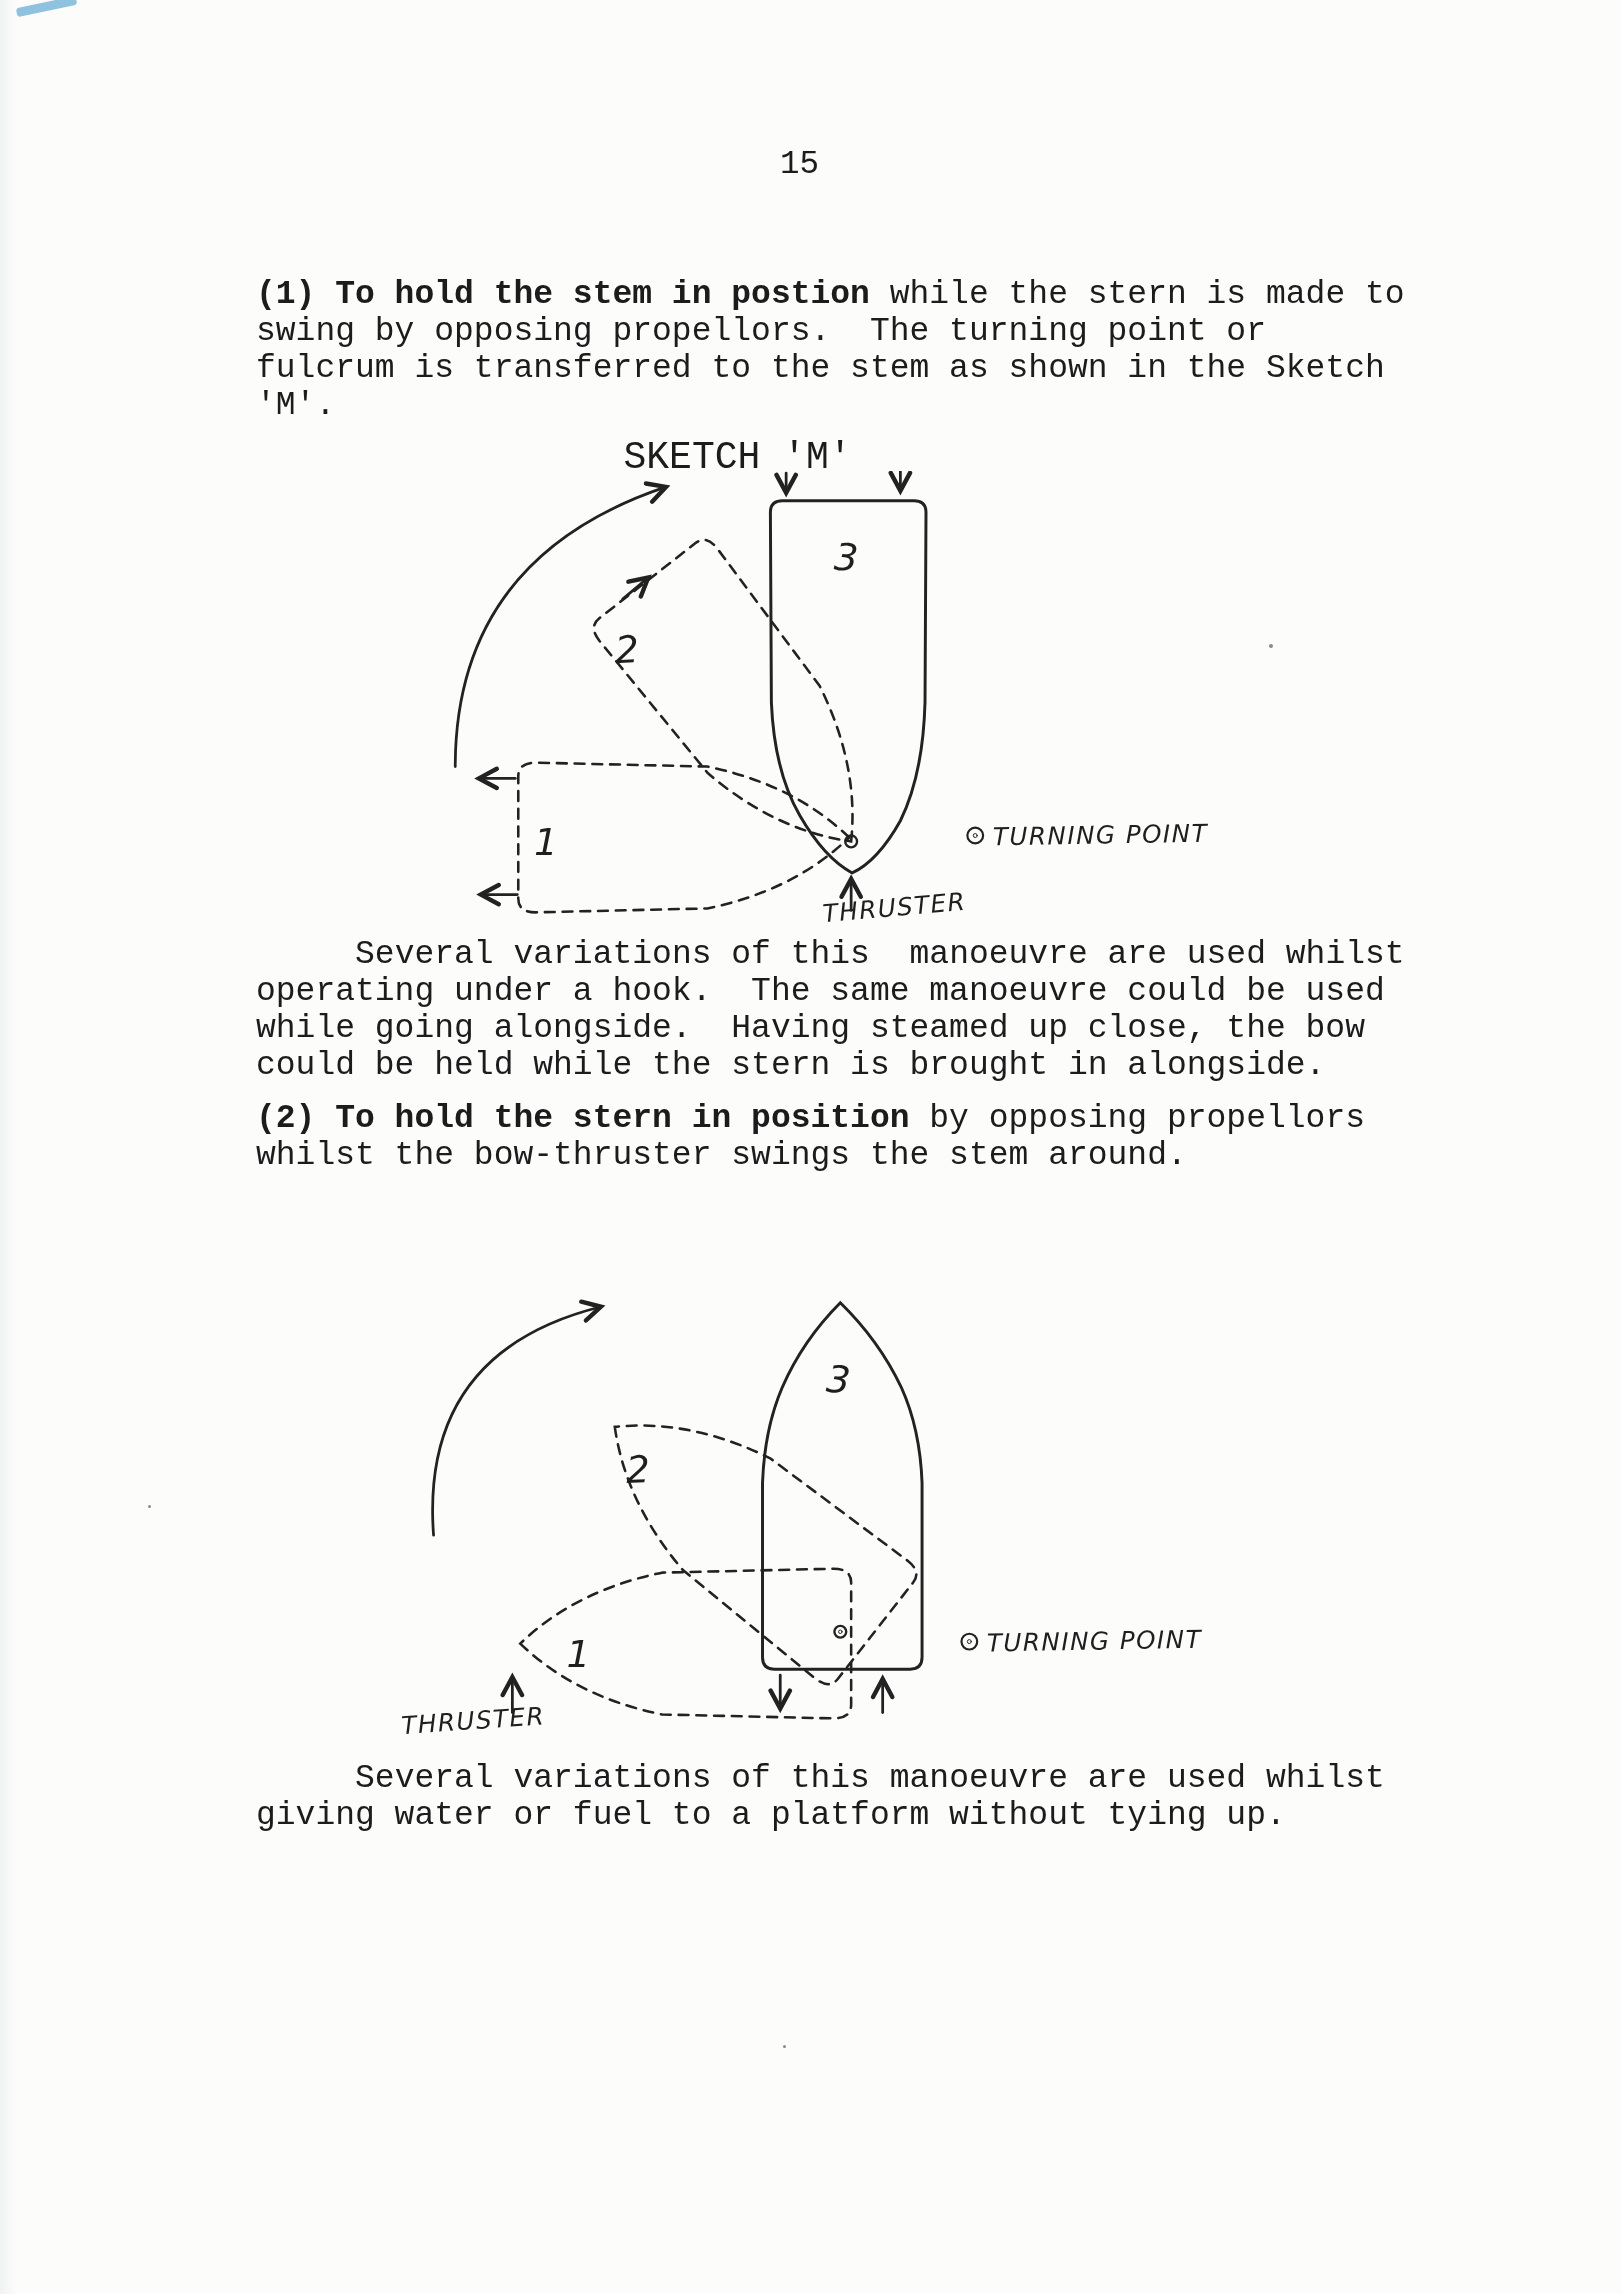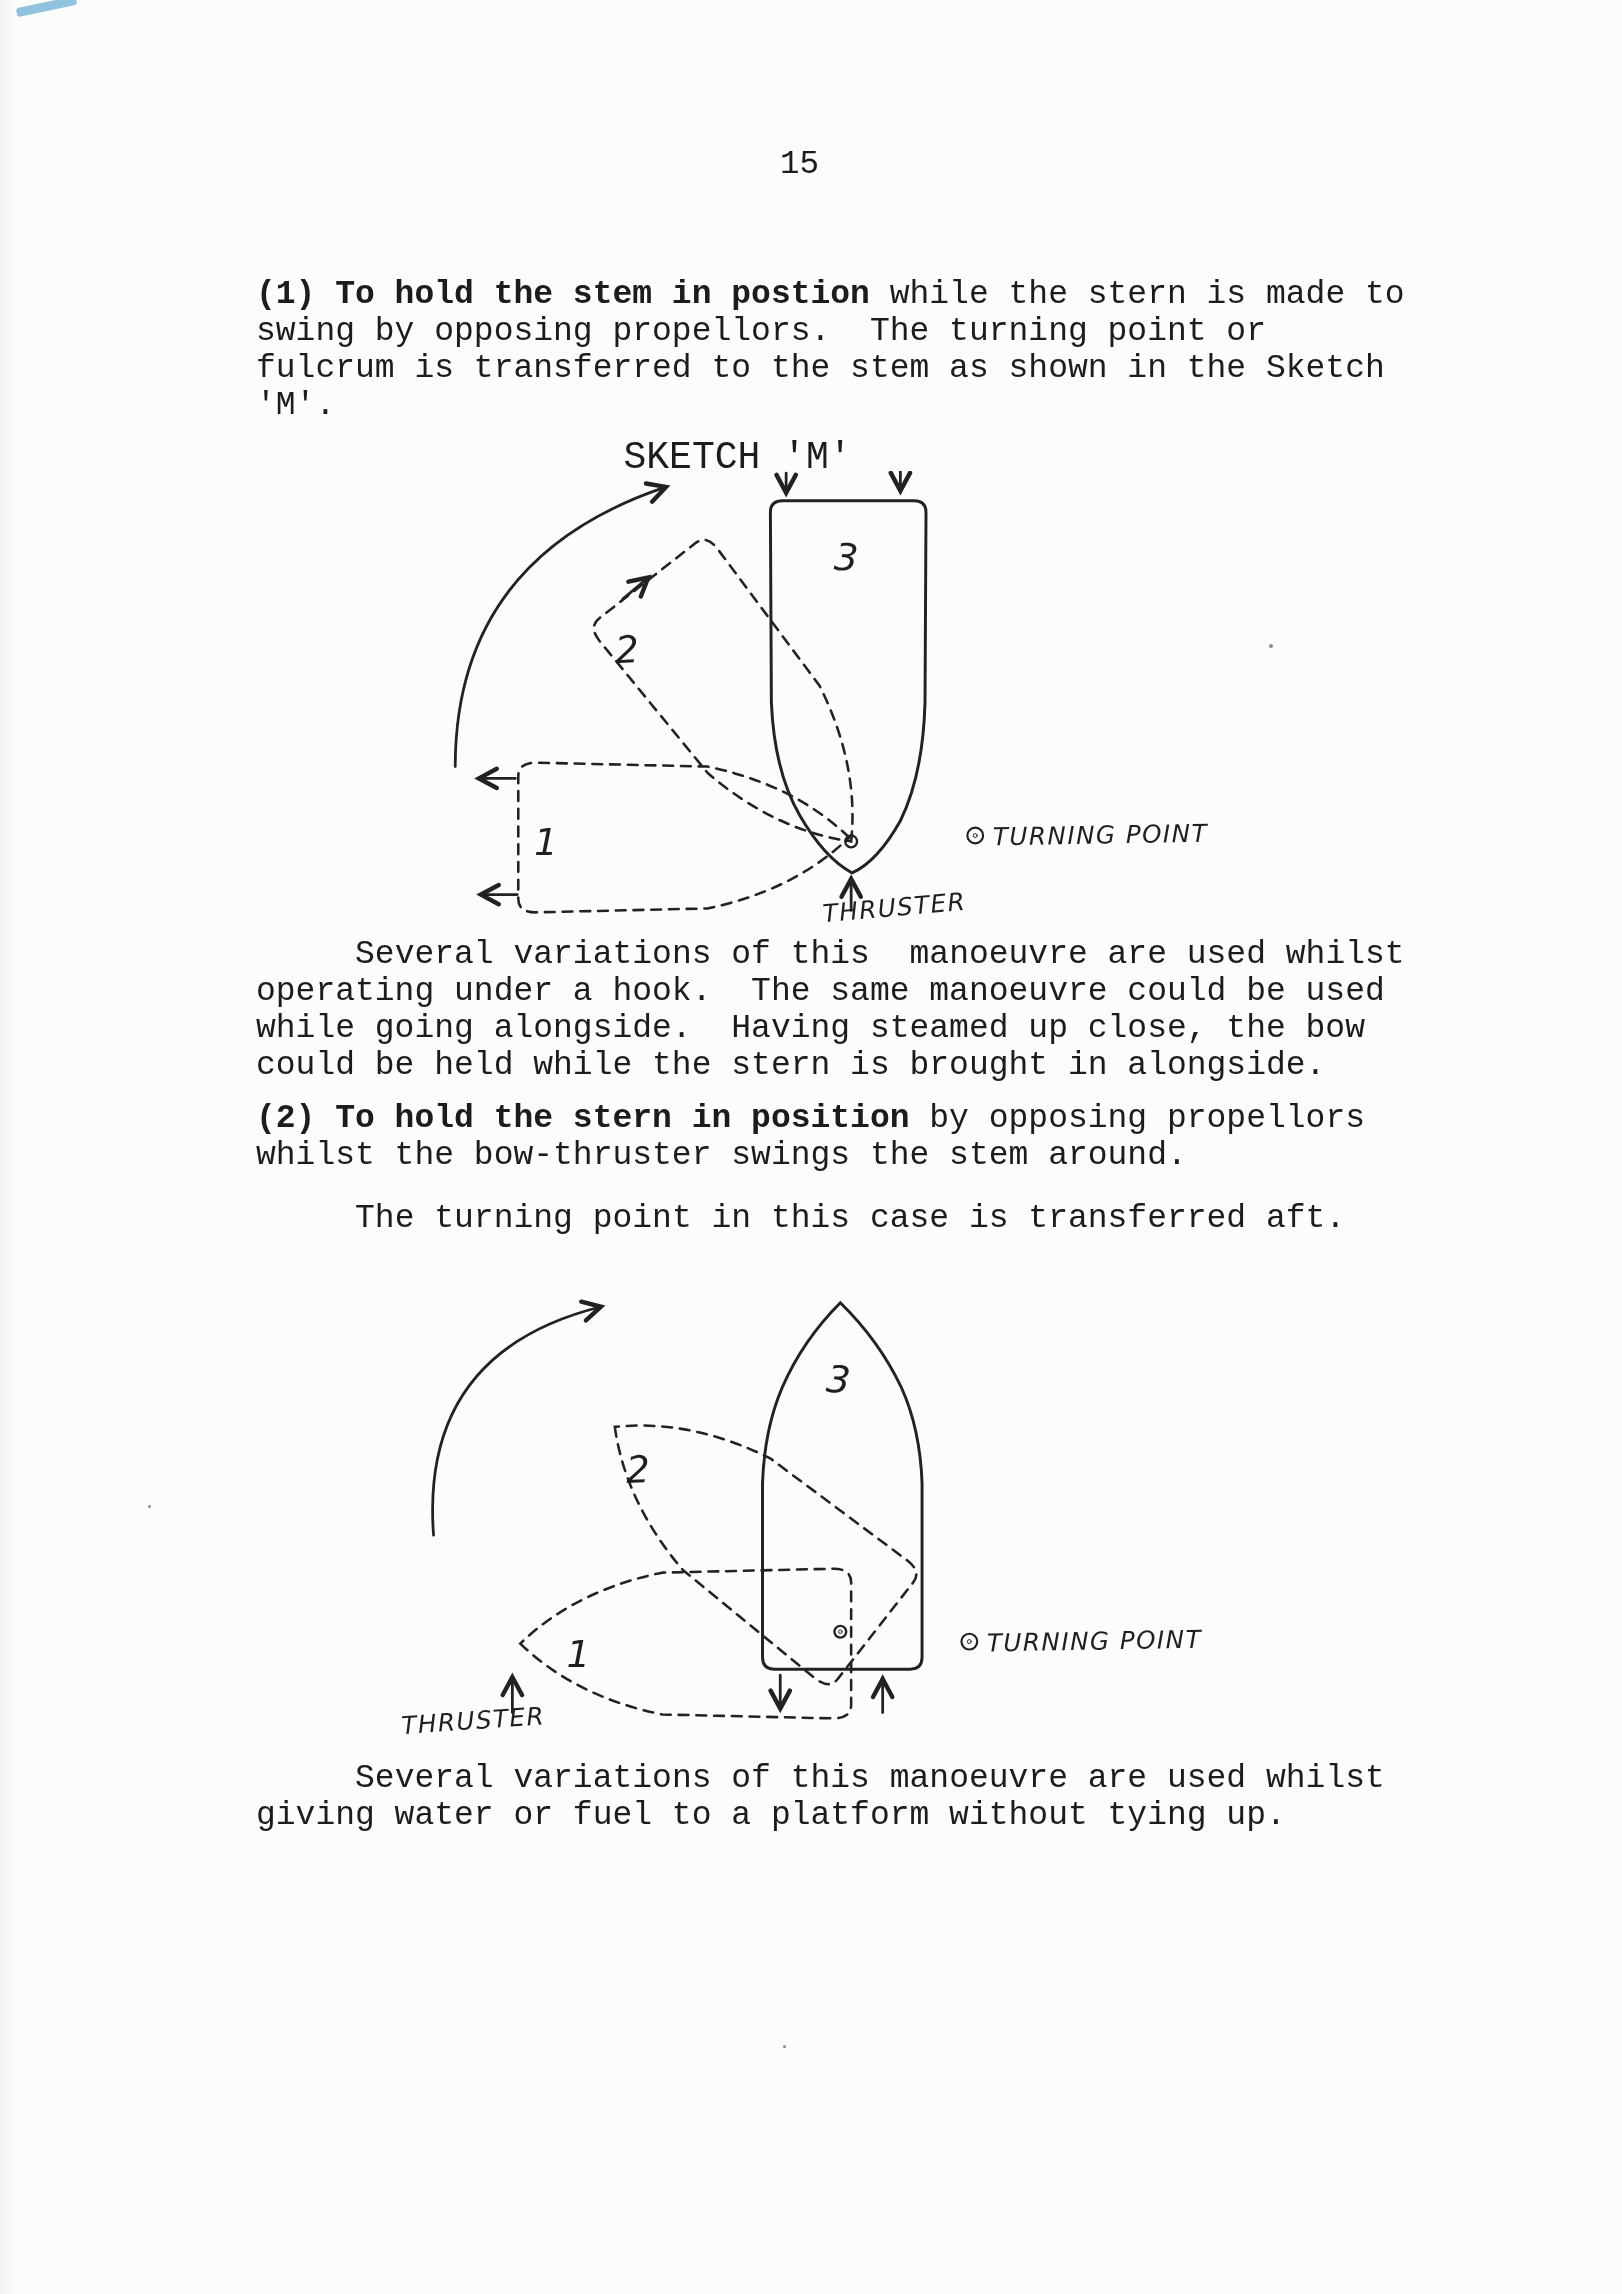--- a/index.html
+++ b/index.html
@@ -97,21 +97,20 @@
   </svg>
 
   <p class="mono" style="top:924px">     Several variations of this  manoeuvre are used whilst
 operating under a hook.  The same manoeuvre could be used
 while going alongside.  Having steamed up close, the bow
 could be held while the stern is brought in alongside.</p>
 
   <p class="mono" style="top:1088px"><span class="b">(2) To hold the stern in position</span><span> by opposing propellors
 whilst the bow-thruster swings the stem around.</span></p>
 
-  <p class="mono" style="top:1188px">     The turning point in this case is transferred aft.</p>
 
 
   <svg class="sketch" style="top:1281px" viewBox="0 0 990 480">
     <defs>
       <marker id="arrowN" viewBox="0 0 10 10" markerWidth="10" markerHeight="10" refX="7.5" refY="5" orient="auto">
         <path d="M1,1.5 L7.5,5 L1,8.5" stroke="#222" fill="none" stroke-width="1.6"></path>
       </marker>
     </defs>
 
     <path class="hull-solid" d="M 573 22 Q 535 60 514 108 Q 496 150 494 205 L 494 382 Q 494 394 506 394 L 644 394 Q 656 394 656 382 L 656 205 Q 654 150 635 108 Q 612 60 573 22 Z"></path>

